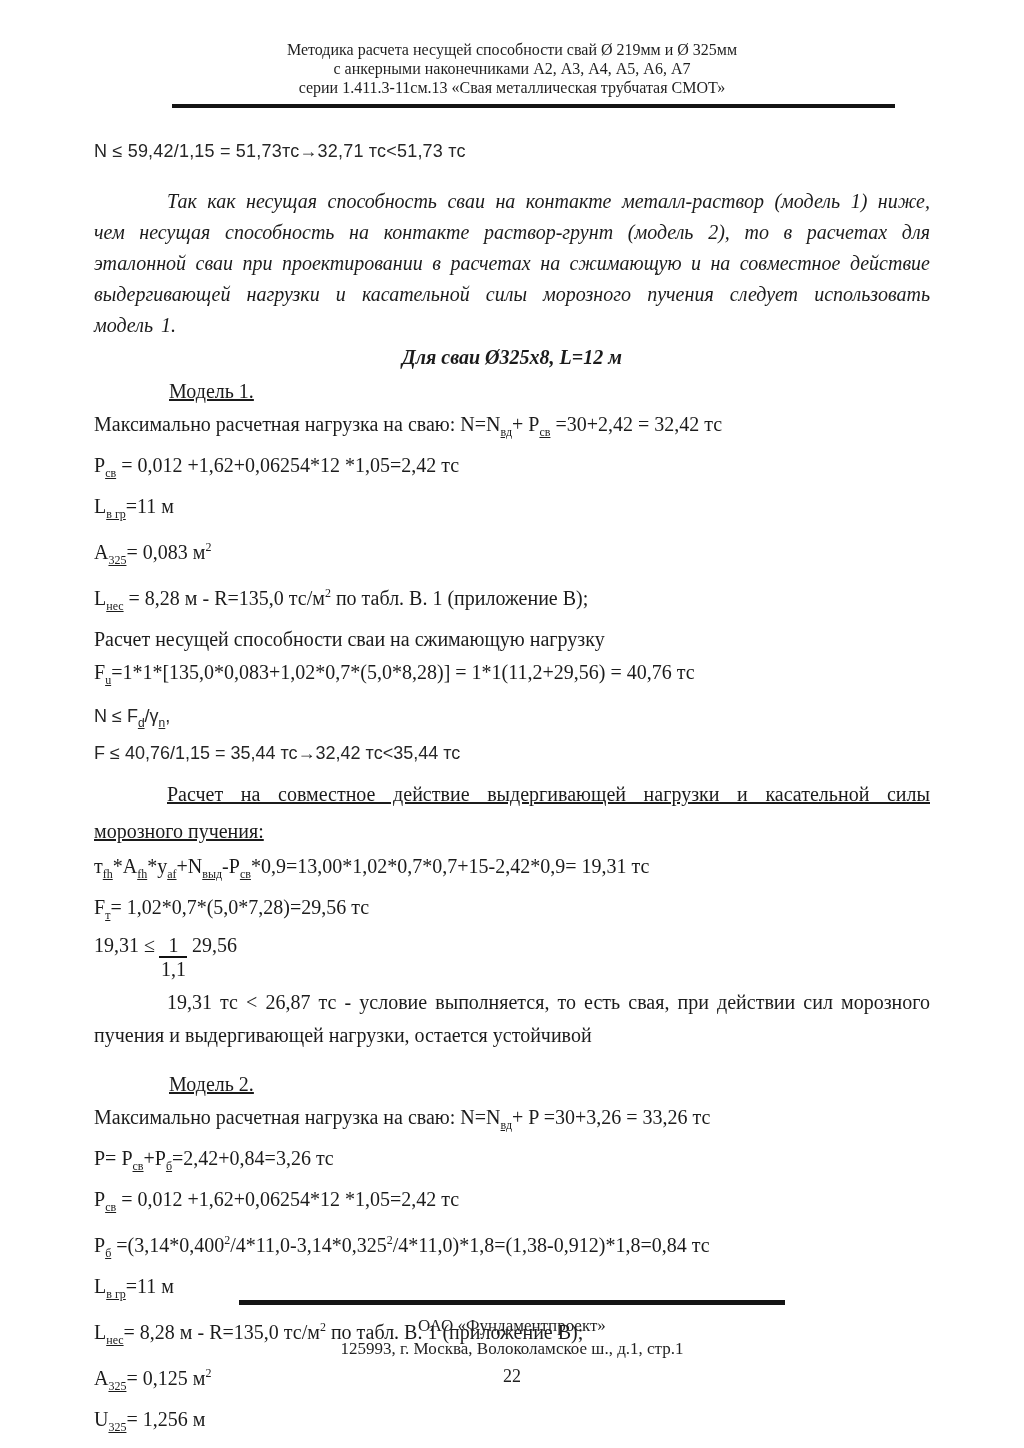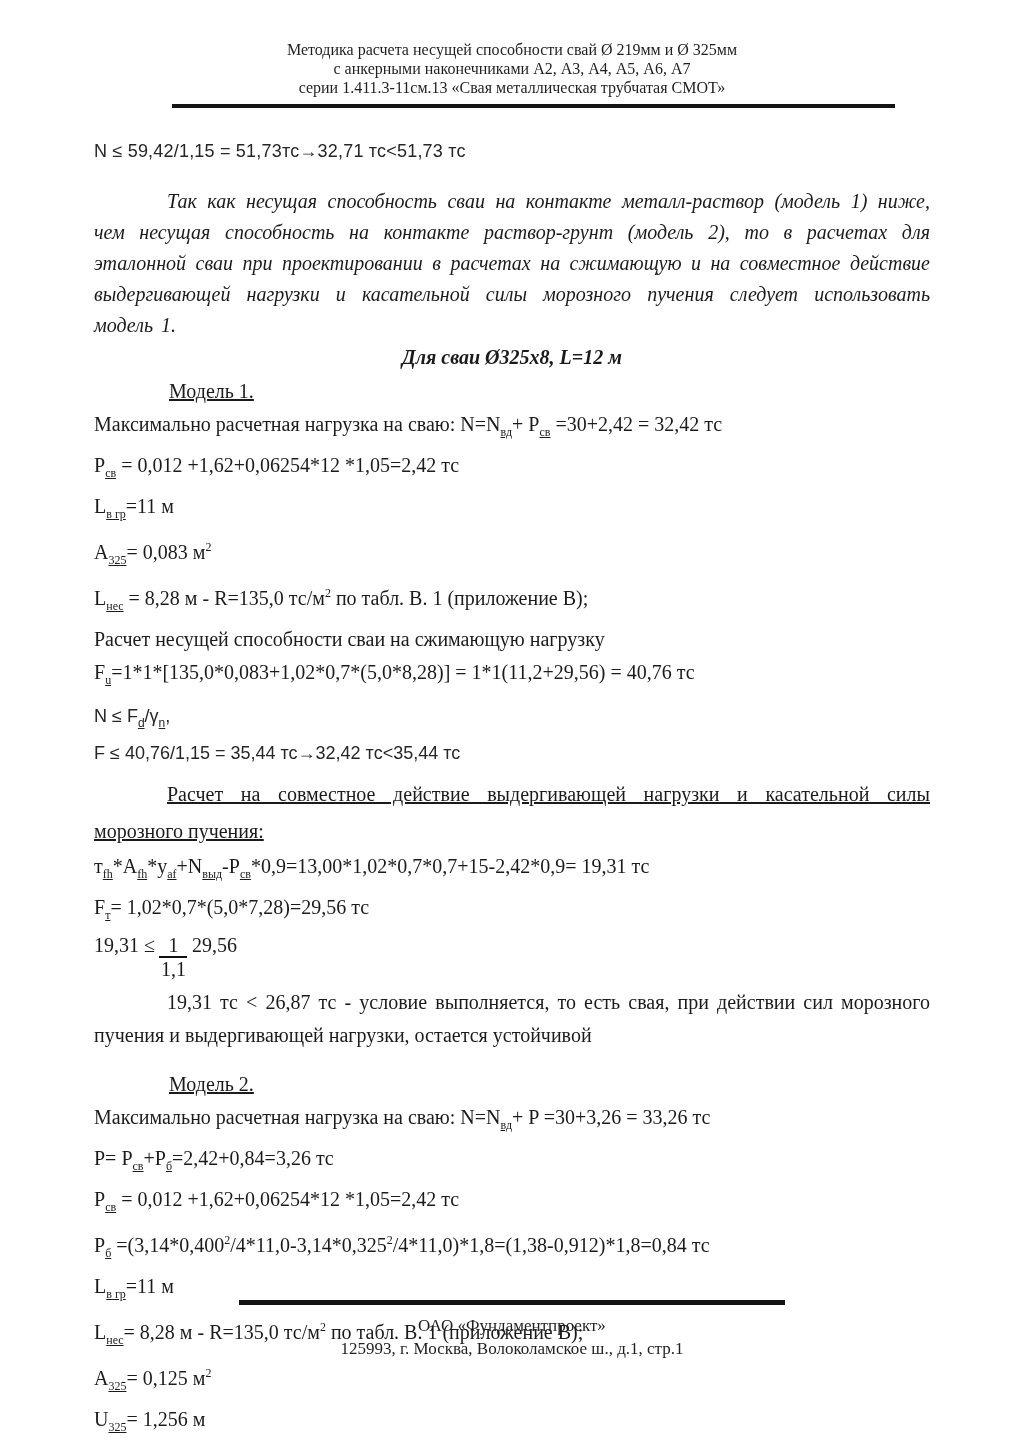--- a/index.html
+++ b/index.html
@@ -94,14 +94,15 @@
     <div class="line"><span>L</span><span class="sb">нес</span><span>= 8,28 м - R=135,0 тс/м</span><span class="sp">2</span><span> по табл. В. 1 (приложение В);</span></div>
     <div class="line"><span>A</span><span class="sb">325</span><span>= 0,125 м</span><span class="sp">2</span></div>
     <div class="line"><span>U</span><span class="sb">325</span><span>= 1,256 м</span></div>
 
   </div>
 
   <div class="footer">
     <div class="footer-rule"></div>
     <div>ОАО «Фундаментпроект»</div>
     <div>125993, г. Москва, Волоколамское ш., д.1, стр.1</div>
+    <div class="pagenum">22</div>
   </div>
 </div>
 
 </body></html>

